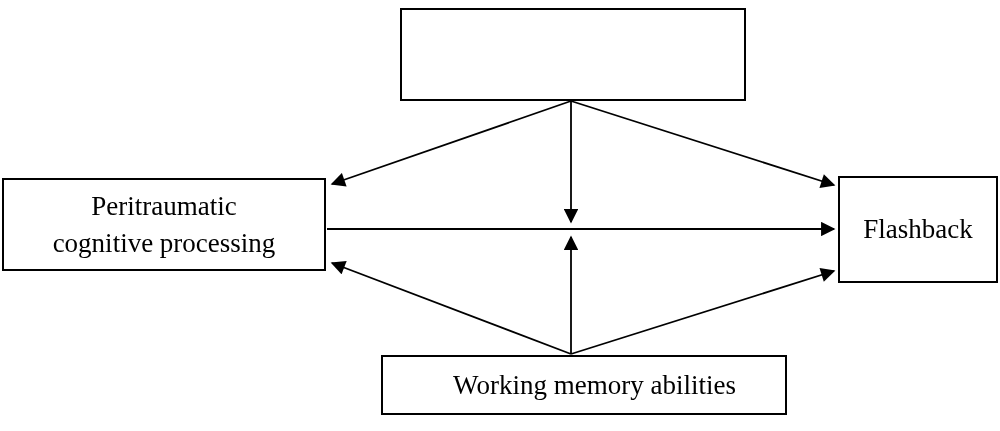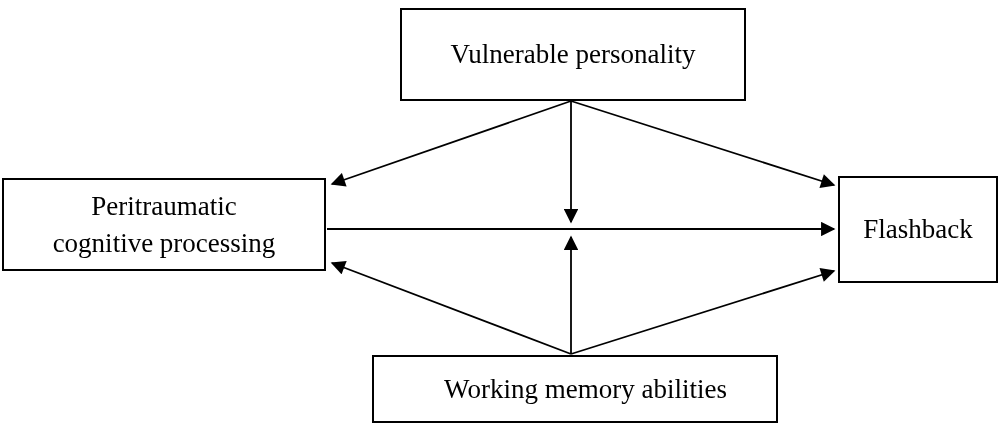--- a/index.html
+++ b/index.html
@@ -52,24 +52,24 @@
     width: 324px;
     height: 93px;
   }
   .node-flashback {
     left: 838px;
     top: 176px;
     width: 160px;
     height: 107px;
   }
   .node-working-memory {
-    left: 372px;
+    left: 381px;
     top: 355px;
     width: 406px;
-    height: 68px;
+    height: 60px;
     padding-left: 21px;
   }
   .edge {
     stroke: #000000;
     stroke-width: 1.8;
     fill: none;
   }
 </style>
 </head>
 <body>
@@ -88,21 +88,20 @@
     <line class="edge" x1="571" y1="101" x2="834" y2="185" marker-end="url(#arrowhead)"></line>
 
     <line class="edge" x1="327" y1="229" x2="834" y2="229" marker-end="url(#arrowhead)"></line>
 
     <line class="edge" x1="571" y1="354" x2="332" y2="263" marker-end="url(#arrowhead)"></line>
     <line class="edge" x1="571" y1="354" x2="571" y2="237" marker-end="url(#arrowhead)"></line>
     <line class="edge" x1="571" y1="354" x2="834" y2="271" marker-end="url(#arrowhead)"></line>
   </svg>
 
   <div class="node node-vulnerable">
-    <span>Vulnerable personality</span>
   </div>
 
   <div class="node node-peritraumatic">
     <span>Peritraumatic</span>
     <span>cognitive processing</span>
   </div>
 
   <div class="node node-flashback">
     <span>Flashback</span>
   </div>

